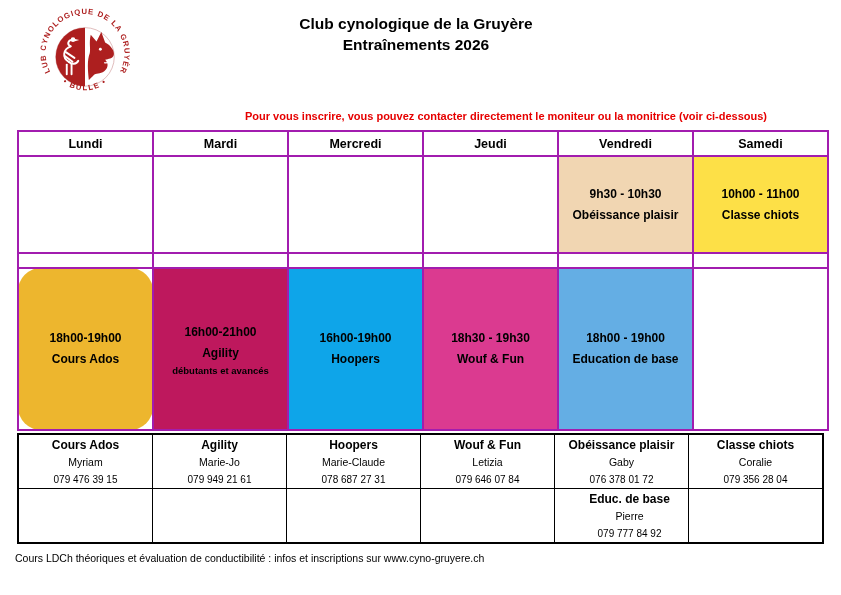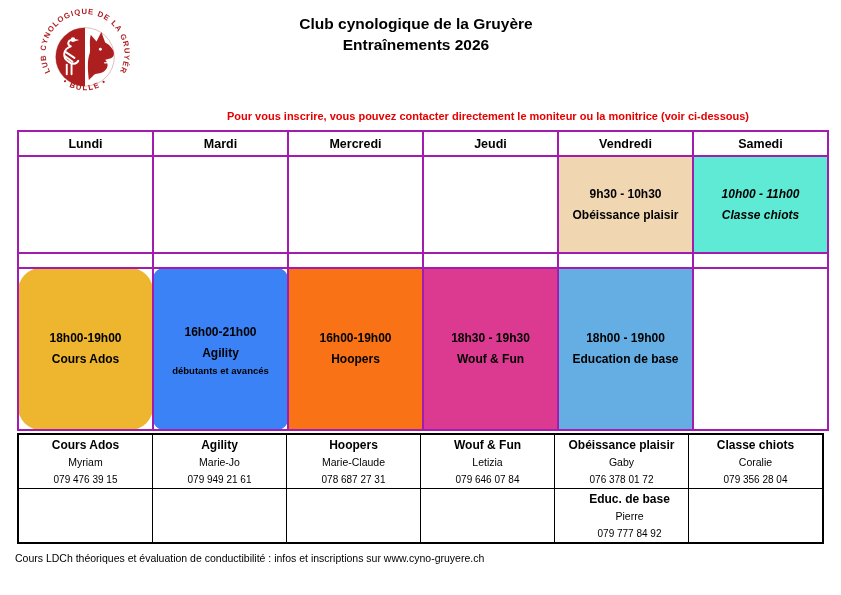--- a/index.html
+++ b/index.html
@@ -10,21 +10,21 @@
     font-family:"Liberation Sans", sans-serif;
     color:#000;
     overflow:hidden;
   }
   .logo { position:absolute; left:34px; top:7px; }
   .title {
     position:absolute; left:17px; top:13px; width:798px;
     text-align:center; font-weight:bold; font-size:15.5px; line-height:21px;
   }
   .notice {
-    position:absolute; left:227px; top:110px;
+    position:absolute; left:245px; top:110px;
     font-weight:bold; font-size:11px; white-space:nowrap;
   }
   table { border-collapse:collapse; table-layout:fixed; }
   .main-table {
     position:absolute; left:17px; top:130px; width:798px;
     border:2px solid #000;
   }
   .main-table td {
     border:2px solid #a21caf; padding:0; text-align:center; vertical-align:middle;
     width:133px; overflow:hidden;
@@ -110,44 +110,44 @@
   </tr>
   <tr class="row-morning">
     <td></td>
     <td></td>
     <td></td>
     <td></td>
     <td style="background-color: rgb(241, 214, 178);">
       <div class="time">9h30 - 10h30</div>
       <div class="label">Obéissance plaisir</div>
     </td>
-    <td style="background-color: #5eead4; font-style: italic;">
+    <td style="background-color: #fde047;">
       <div class="time">10h00 - 11h00</div>
       <div class="label">Classe chiots</div>
     </td>
   </tr>
   <tr class="row-spacer">
     <td></td>
         <td></td>
         <td></td>
     <td></td>
         <td></td>
         <td></td>
   </tr>
   <tr class="row-afternoon">
     <td style="background-color: rgb(237, 182, 46); border-radius: 23px;">
       <div class="time">18h00-19h00</div>
       <div class="label">Cours Ados</div>
     </td>
-    <td style="background-color: #3b82f6; border-radius: 11px;">
+    <td style="background-color: #be185d;">
       <div class="time">16h00-21h00</div>
       <div class="label">Agility</div>
       <div class="sub">débutants et avancés</div>
     </td>
-    <td style="background-color: #f97316; text-align: center;">
+    <td style="background-color: #0ea5e9; text-align: center;">
       <div class="time">16h00-19h00</div>
       <div class="label">Hoopers</div>
     </td>
     <td style="background-color: rgb(219, 58, 144);">
       <div class="time">18h30 - 19h30</div>
       <div class="label">Wouf &amp; Fun</div>
     </td>
     <td style="background-color: rgb(100, 174, 228);">
       <div class="time">18h00 - 19h00</div>
       <div class="label">Education de base</div>

